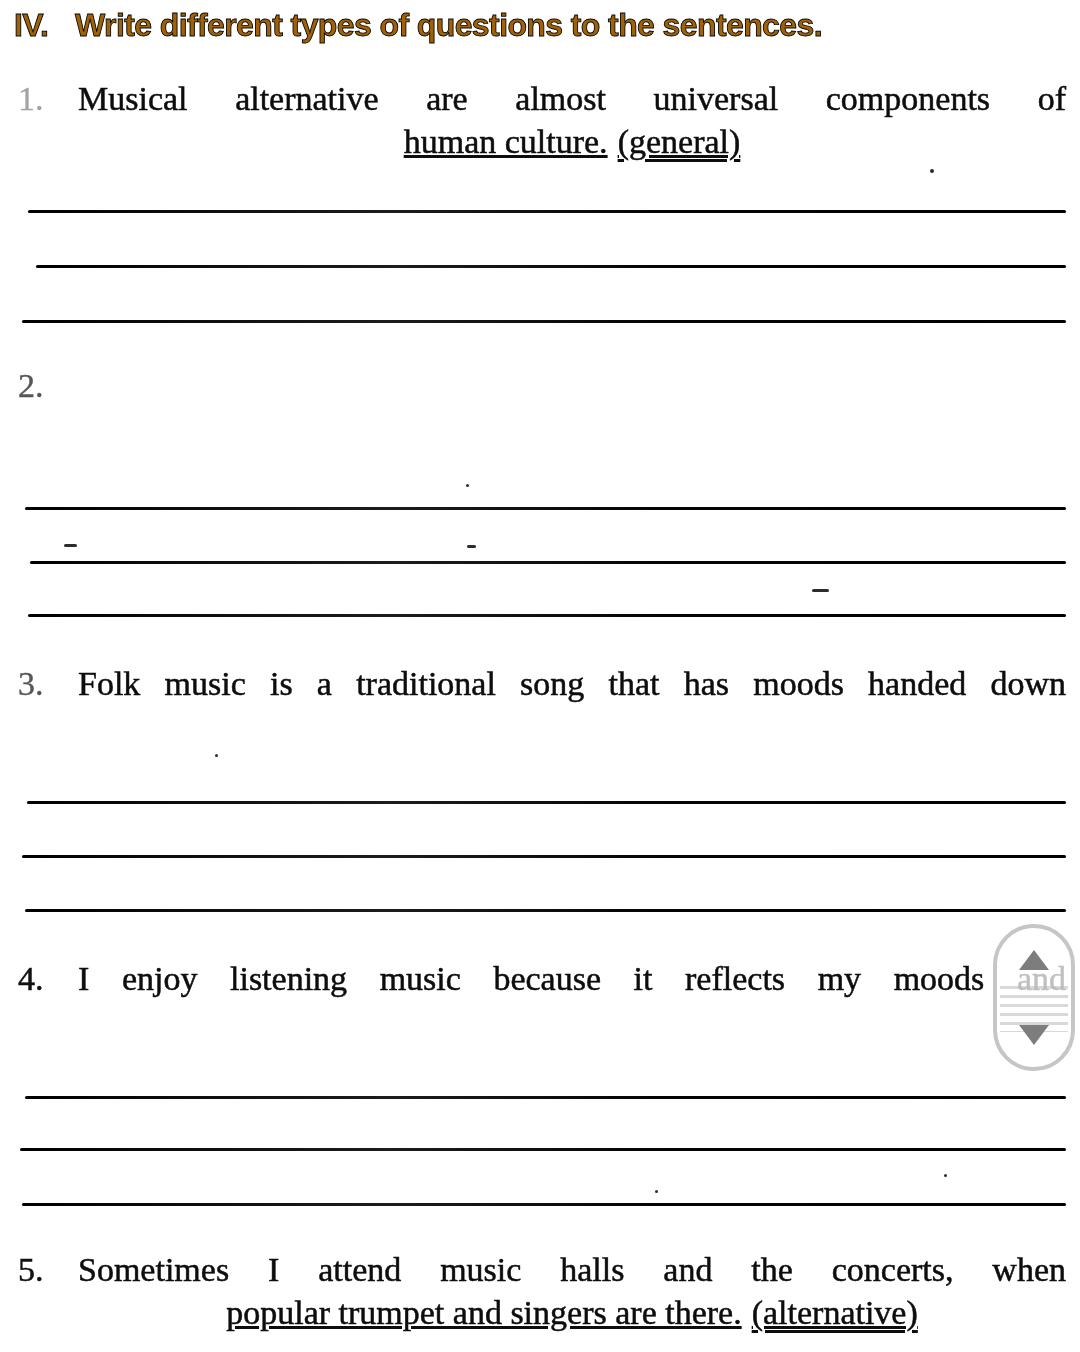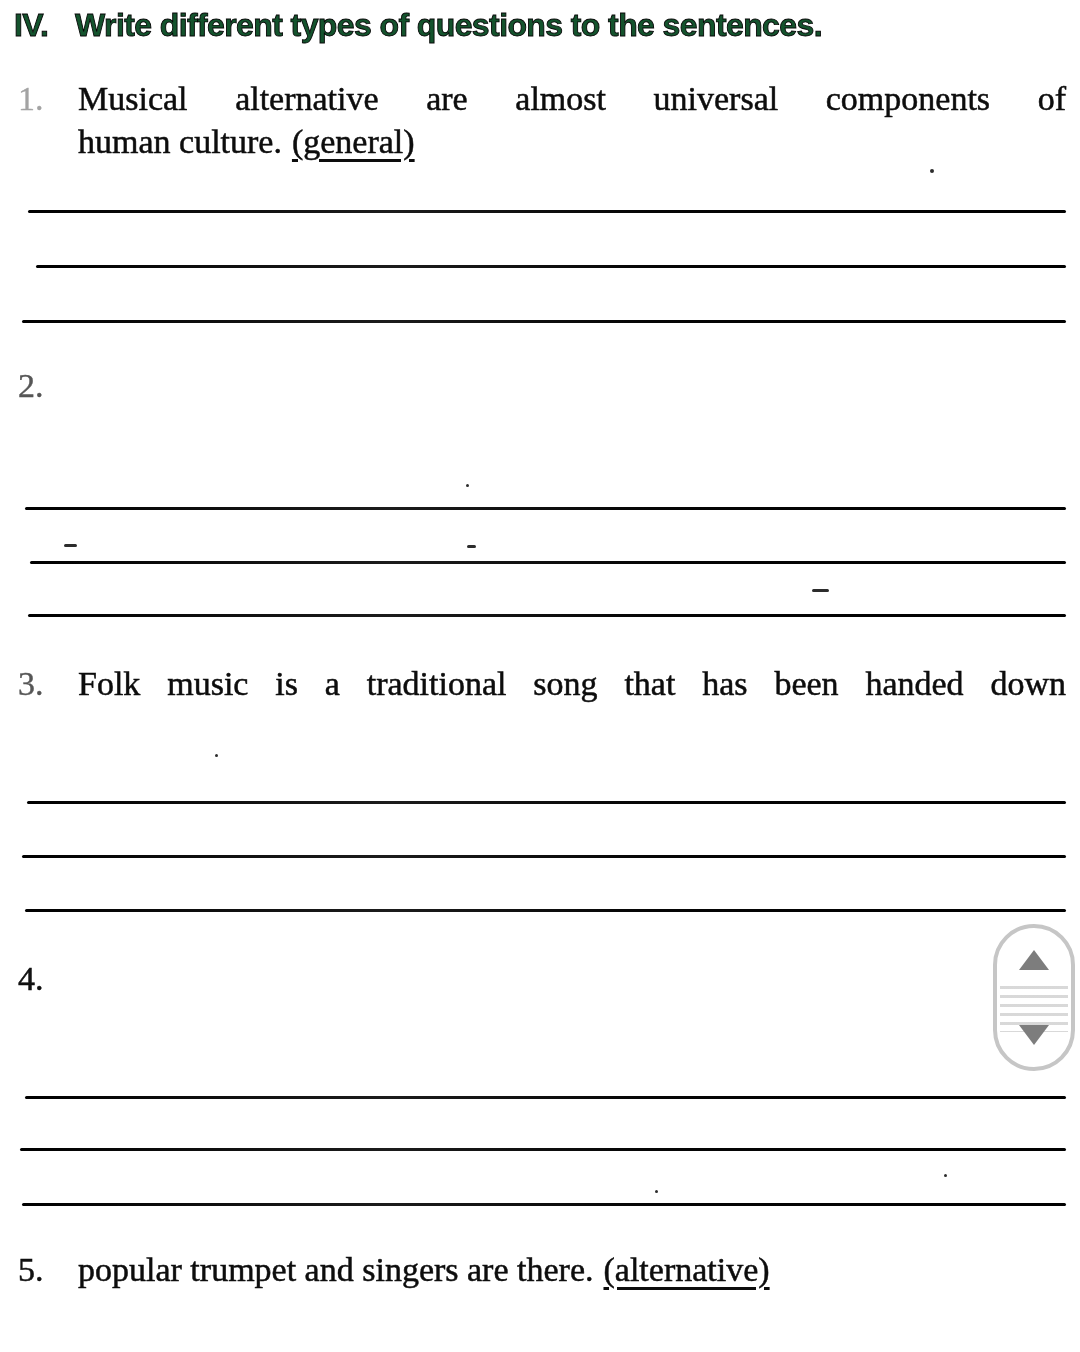--- a/index.html
+++ b/index.html
@@ -16,21 +16,21 @@
   
   .header {
     position: absolute;
     top: 5px; left: 14px;
     width: 1050px;
     font-family: "Liberation Sans", sans-serif;
     font-weight: 700;
     font-size: 32px;
     line-height: 40px;
     letter-spacing: -0.6px;
-    color: #14532d;
+    color: #a16207;
     -webkit-text-stroke: 0.9px #060606;
     white-space: nowrap;
   }
   .header .numeral { display: inline-block; width: 61px; }
 
   
   .item {
     position: absolute;
     left: 78px;
     width: 988px;
@@ -41,21 +41,21 @@
   .item .num {
     position: absolute;
     left: -60px; top: 0;
     width: 50px;
   }
   .num-faint  { color: #a3a3a3; -webkit-text-stroke: 0.3px #a3a3a3; }
   .num-worn   { color: #565656; -webkit-text-stroke: 0.4px #565656; }
   .num-solid  { color: #111111; }
   .line { height: 43px; }
   .just { text-align: justify; text-align-last: justify; }
-  .lastline { text-align: left; white-space: nowrap; }
+  .lastline { text-align: center; white-space: nowrap; text-decoration: underline; }
   .qtype {
     text-decoration: underline;
     text-decoration-thickness: 2.5px;
     text-underline-offset: 6px;
     margin-left: 10px;
   }
 
   
   .blank {
     position: absolute;
@@ -129,35 +129,37 @@
 
   <div class="item" style="top:364px;">
     <span class="num num-worn">2.</span>
   </div>
   <div class="blank" style="top:507px; left:25px; width:1041px;"></div>
   <div class="blank" style="top:561px; left:30px; width:1036px;"></div>
   <div class="blank" style="top:614px; left:28px; width:1038px;"></div>
 
   <div class="item" style="top:662px;">
     <span class="num num-worn">3.</span>
-    <div class="line just">Folk music is a traditional song that has been handed down</div>
+    <div class="line just">Folk music is a traditional song that has moods handed down</div>
   </div>
   <div class="blank" style="top:801px; left:27px; width:1039px;"></div>
   <div class="blank" style="top:855px; left:22px; width:1044px;"></div>
   <div class="blank" style="top:909px; left:25px; width:1041px;"></div>
 
   <div class="item" style="top:957px;">
     <span class="num num-solid">4.</span>
+    <div class="line just">I enjoy listening music because it reflects my moods and</div>
   </div>
   <div class="blank" style="top:1096px; left:25px; width:1041px;"></div>
   <div class="blank" style="top:1148px; left:20px; width:1046px;"></div>
   <div class="blank" style="top:1203px; left:22px; width:1044px;"></div>
 
   <div class="item" style="top:1248px;">
     <span class="num num-solid">5.</span>
+    <div class="line just">Sometimes I attend music halls and the concerts, when</div>
     <div class="line lastline"><span>popular trumpet and singers are there.</span><span class="qtype">(alternative)</span></div>
   </div>
 
   <div class="art" style="left:64px; top:544px; width:13px; height:3px;"></div>
   <div class="art" style="left:467px; top:545px; width:9px; height:3px;"></div>
   <div class="art" style="left:812px; top:589px; width:17px; height:3px;"></div>
   <div class="art" style="left:930px; top:169px; width:4px; height:4px;"></div>
   <div class="art" style="left:466px; top:484px; width:3px; height:3px;"></div>
   <div class="art" style="left:655px; top:1190px; width:3px; height:3px;"></div>
   <div class="art" style="left:944px; top:1174px; width:3px; height:3px;"></div>

